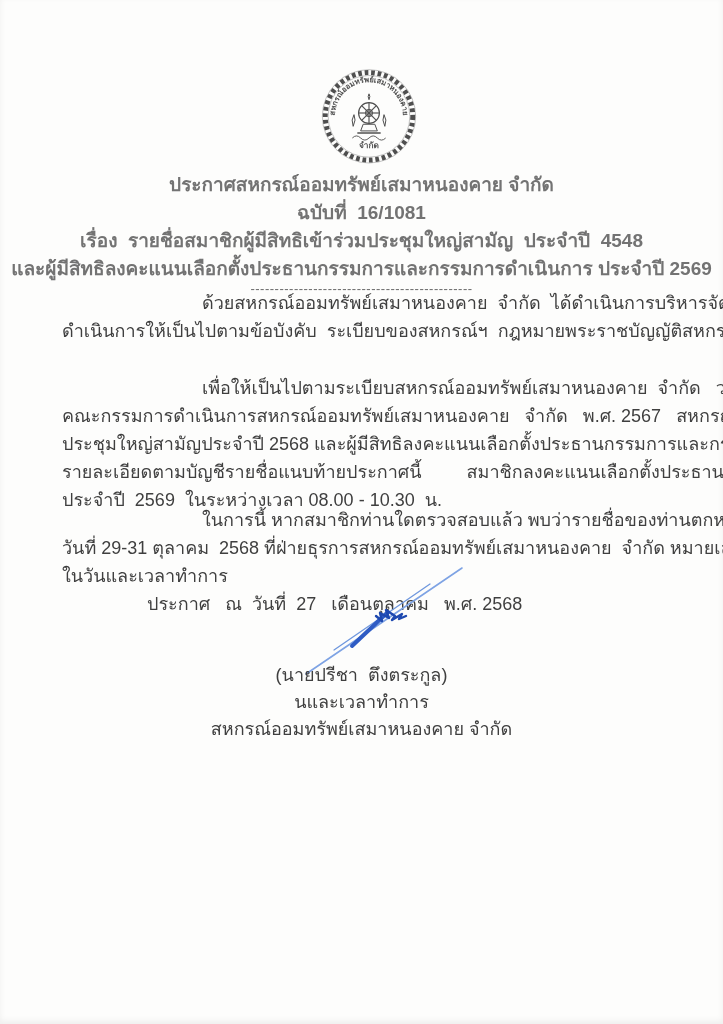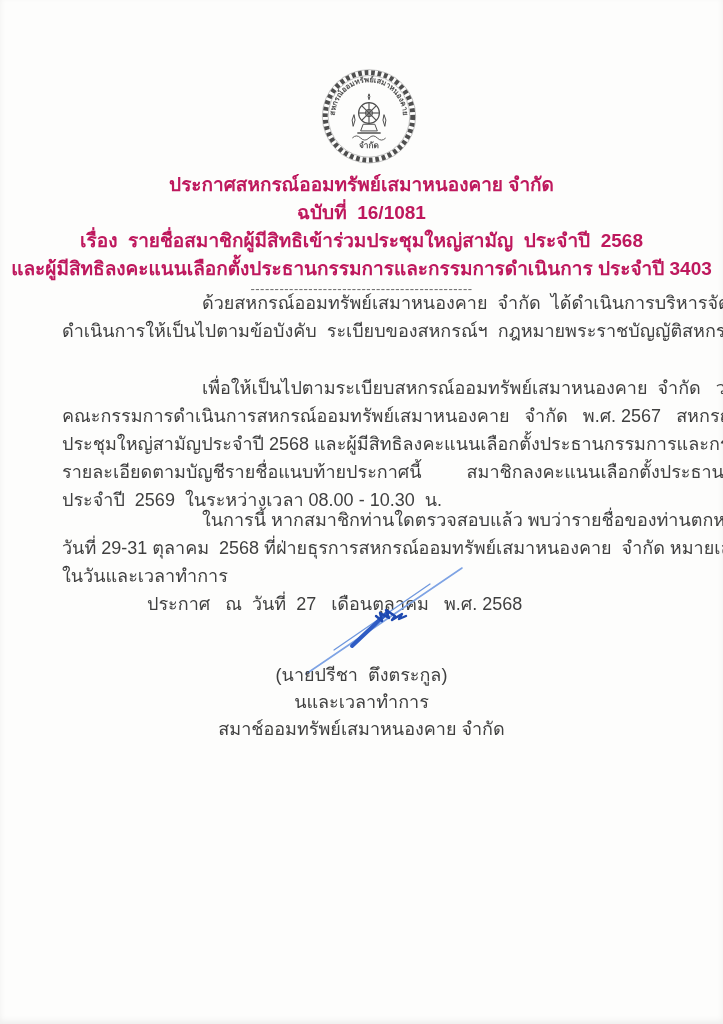--- a/index.html
+++ b/index.html
@@ -22,21 +22,21 @@
     width:110px;height:100px;
   }
   .seal svg{width:100%;height:100%;}
   
   .header-block{
     position:absolute;left:0;top:171px;width:723px;
     text-align:center;
   }
   .hline{
     height:28px;line-height:28px;
-    font-size:19px;font-weight:700;color:#be185d;
+    font-size:19px;font-weight:700;color:#737373;
     white-space:pre;
   }
   .divider{
     height:14px;line-height:12px;
     font-size:13px;font-weight:400;color:#6a6a6a;
     letter-spacing:0.5px;white-space:pre;
   }
   
   .para{position:absolute;left:62px;width:606px;}
   .bline{
@@ -103,22 +103,22 @@
         <path d="M40 84 q5 -5 10 0 q5 5 10 0 q5 -5 10 0 q5 5 10 0" stroke-width="1.1"></path>
       </g>
 
       <text x="60" y="96" text-anchor="middle" font-size="10" font-weight="700" fill="#4f4f4f">จำกัด</text>
     </svg>
   </div>
 
   <div class="header-block">
     <div class="hline">ประกาศสหกรณ์ออมทรัพย์เสมาหนองคาย จำกัด</div>
     <div class="hline">ฉบับที่  16/1081</div>
-    <div class="hline">เรื่อง  รายชื่อสมาชิกผู้มีสิทธิเข้าร่วมประชุมใหญ่สามัญ  ประจำปี  2568</div>
-    <div class="hline">และผู้มีสิทธิลงคะแนนเลือกตั้งประธานกรรมการและกรรมการดำเนินการ ประจำปี 3403</div>
+    <div class="hline">เรื่อง  รายชื่อสมาชิกผู้มีสิทธิเข้าร่วมประชุมใหญ่สามัญ  ประจำปี  4548</div>
+    <div class="hline">และผู้มีสิทธิลงคะแนนเลือกตั้งประธานกรรมการและกรรมการดำเนินการ ประจำปี 2569</div>
     <div class="divider">----------------------------------------------</div>
   </div>
 
   <div class="para p1">
     <div class="bline indent">ด้วยสหกรณ์ออมทรัพย์เสมาหนองคาย  จำกัด  ได้ดำเนินการบริหารจัดการสหกรณ์ด้วยความมุ่งมั่นและ</div>
     <div class="bline">ดำเนินการให้เป็นไปตามข้อบังคับ  ระเบียบของสหกรณ์ฯ  กฎหมายพระราชบัญญัติสหกรณ์  พ.ศ. 2542 แก้ไขเพิ่มเติมทุก</div>
   </div>
 
   <div class="para p2">
     <div class="bline indent">เพื่อให้เป็นไปตามระเบียบสหกรณ์ออมทรัพย์เสมาหนองคาย  จำกัด   ว่าด้วยการสรรหาและวิธีการเลือกตั้ง</div>
@@ -139,16 +139,16 @@
   <svg class="signature-ink" viewBox="0 0 212 142">
     <line x1="38" y1="122" x2="194" y2="16" stroke="#7ea3e4" stroke-width="1.6" stroke-linecap="round"></line>
     <line x1="66" y1="98" x2="162" y2="32" stroke="#6e97de" stroke-width="1.3" stroke-linecap="round"></line>
     <line x1="84" y1="94" x2="120" y2="60" stroke="#2f5cc4" stroke-width="4" stroke-linecap="round"></line>
     <polyline points="108,64 114,69 112,61 121,66 118,58 127,64 124,68 134,62 131,67 138,64" fill="none" stroke="#1e49b0" stroke-width="2.4" stroke-linejoin="round" stroke-linecap="round"></polyline>
   </svg>
 
   <div class="sign-block">
     <div class="sline">(นายปรีชา  ตึงตระกูล)</div>
     <div class="sline">นและเวลาทำการ</div>
-    <div class="sline">สมาช์ออมทรัพย์เสมาหนองคาย จำกัด</div>
+    <div class="sline">สหกรณ์ออมทรัพย์เสมาหนองคาย จำกัด</div>
   </div>
 
 </div>
 
 </body></html>

